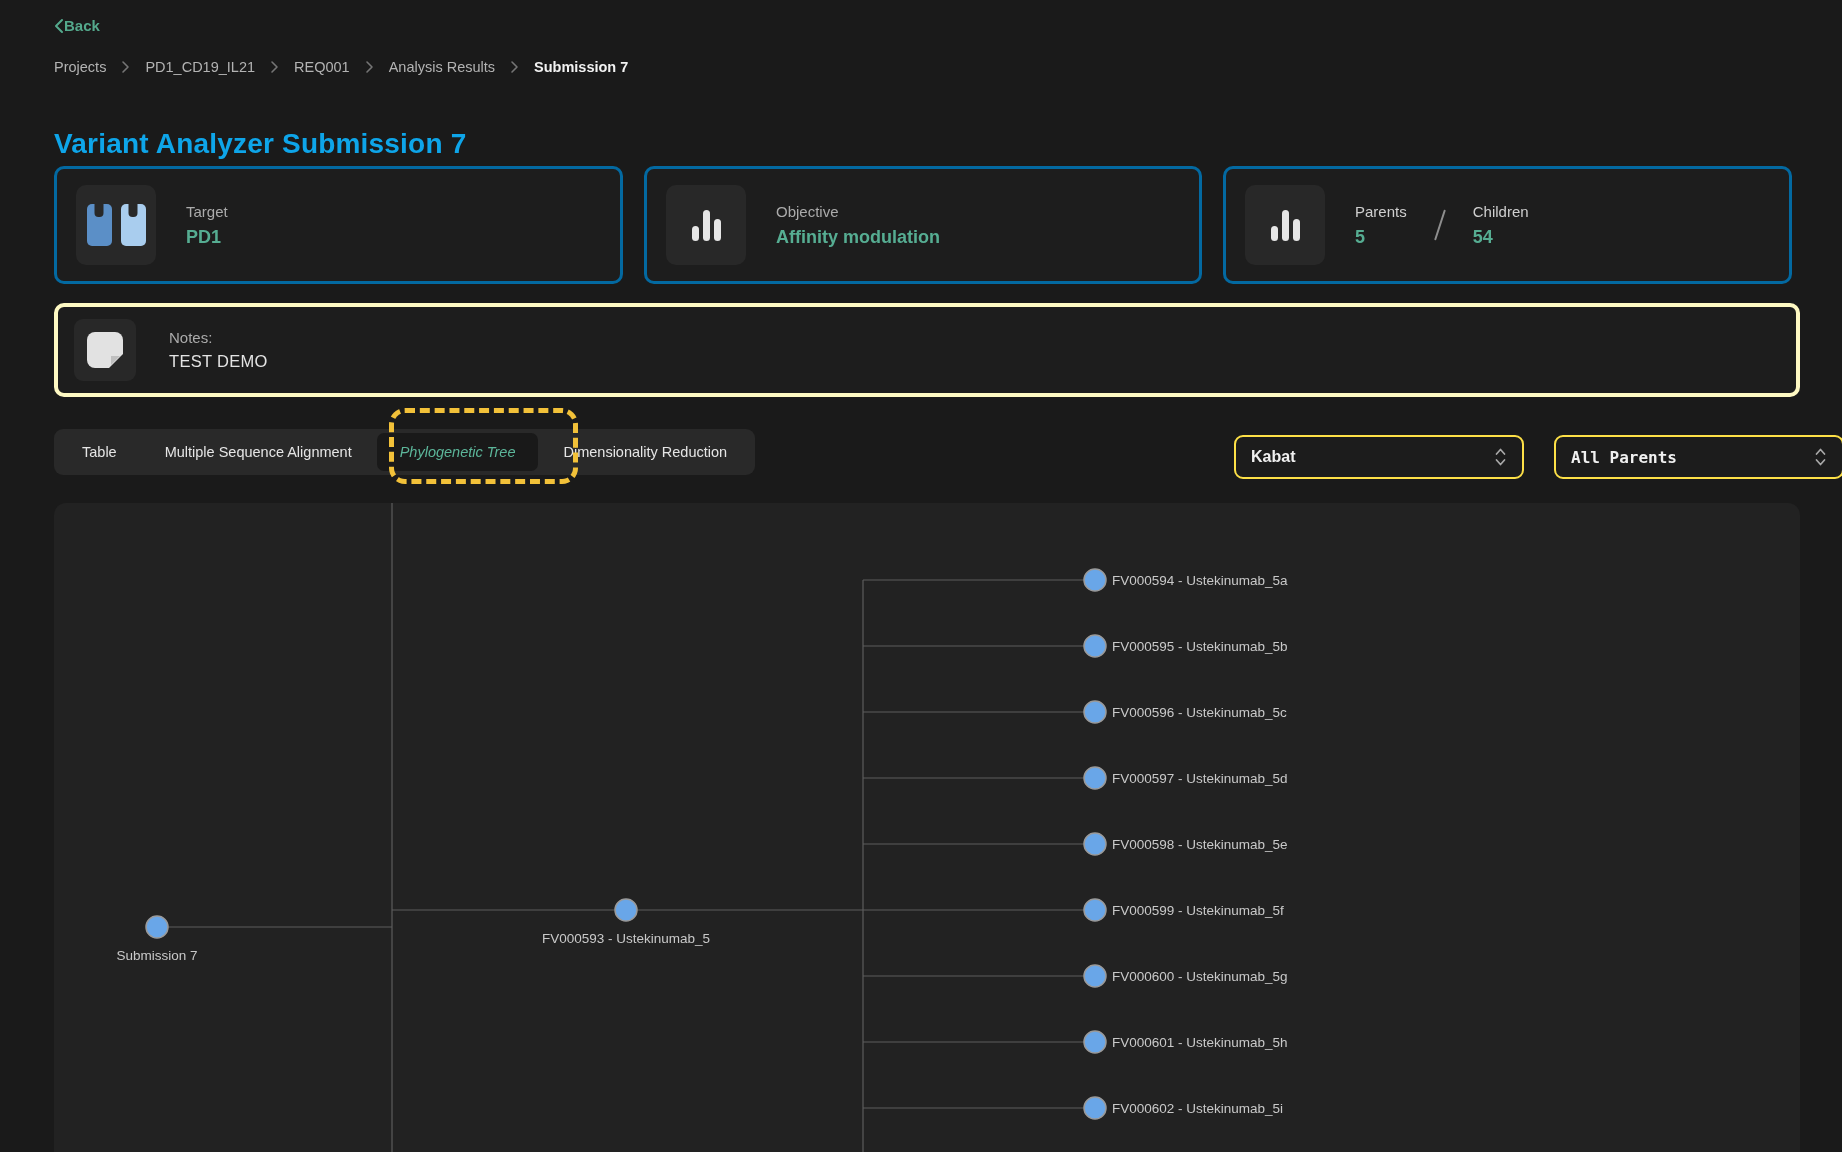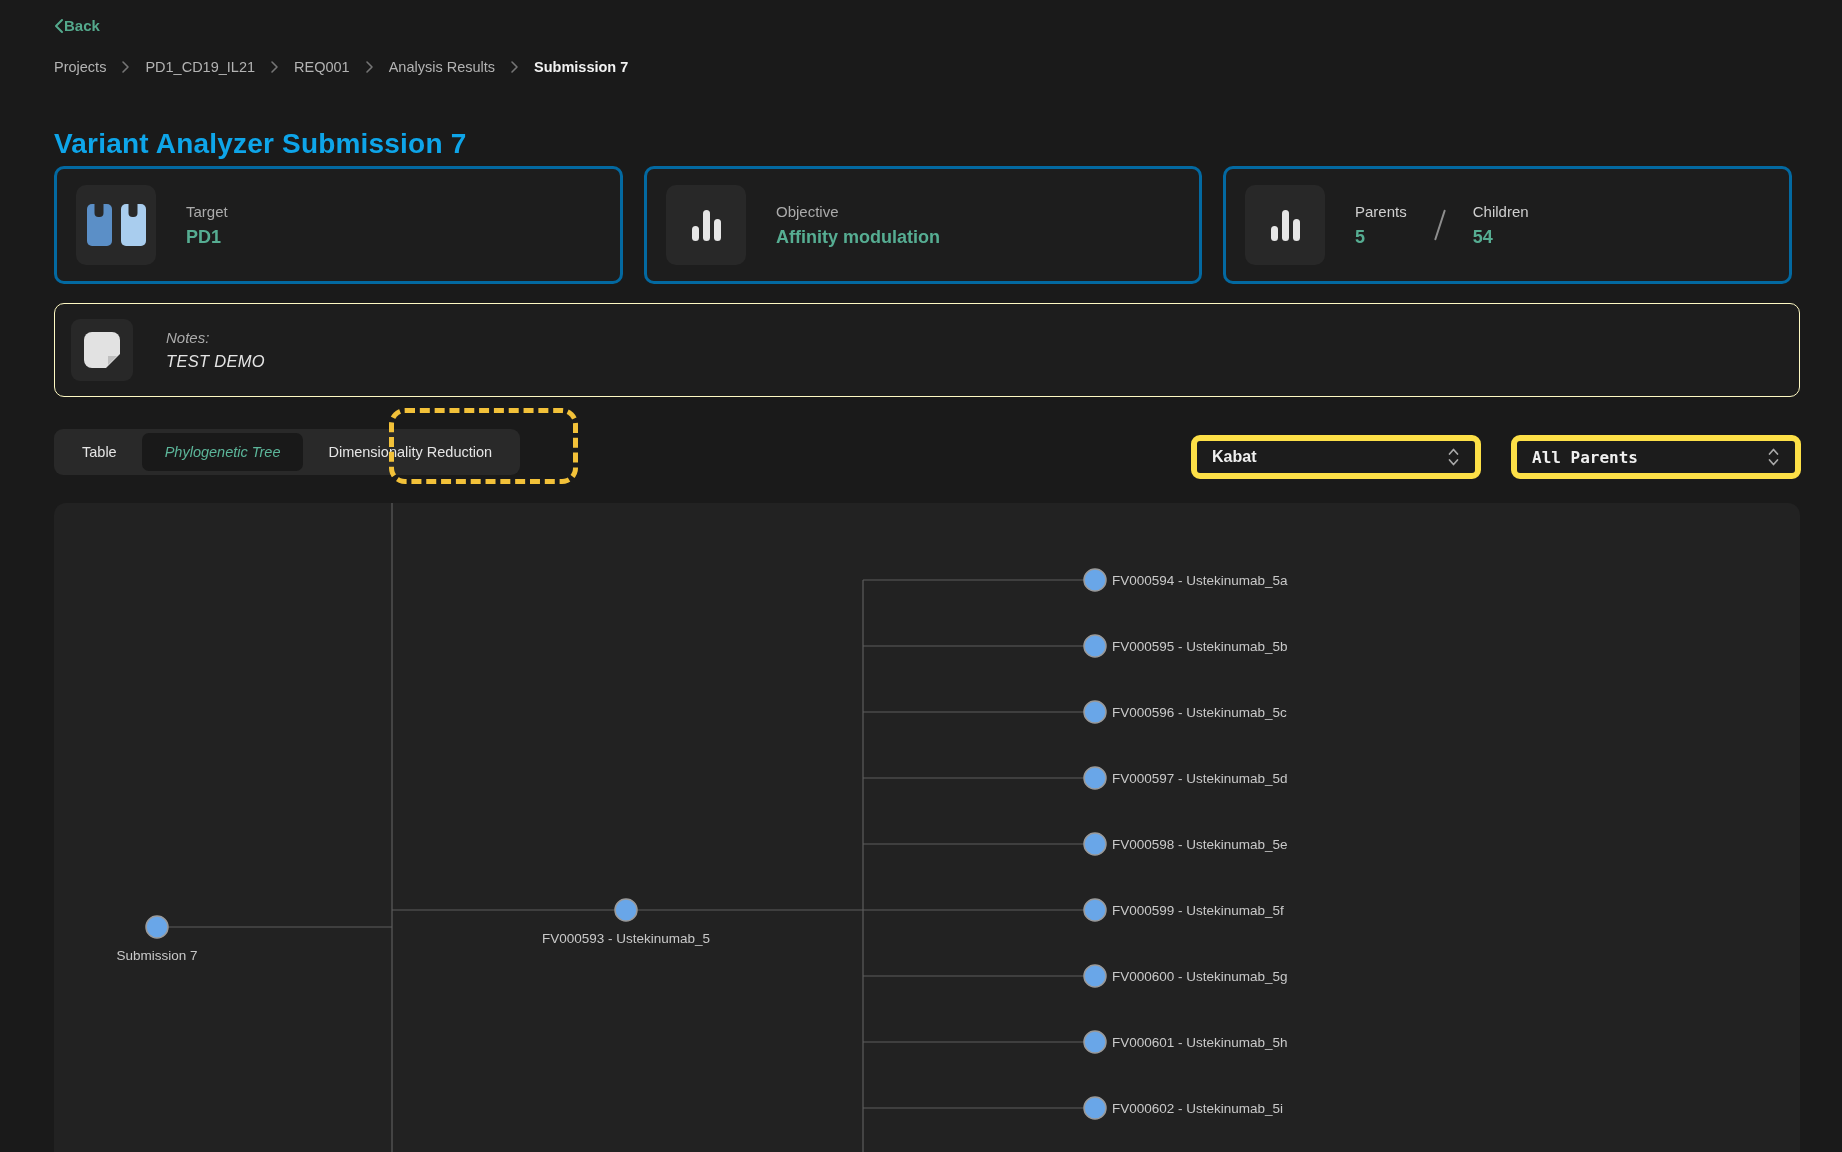--- a/index.html
+++ b/index.html
@@ -67,22 +67,22 @@
   }
 
   
   .bar-chart-icon { display:flex; align-items:flex-end; gap:4px; height:32px; }
   .bar-chart-icon i { display:block; width:7px; border-radius:4px; background:#e6e6e6; }
   .bar-chart-icon .b1 { height:15px; } .bar-chart-icon .b2 { height:31px; } .bar-chart-icon .b3 { height:22px; }
 
   
   .notes-card {
     position:absolute; left:54px; top:303px; width:1746px; height:94px;
-    background:#1d1d1d; border:1px solid #fef9c3; border-radius:10px;
-    display:flex; align-items:center; padding:0 16px; gap:33px;font-style:italic;
+    background:#1d1d1d; border:4px solid #fef9c3; border-radius:10px;
+    display:flex; align-items:center; padding:0 16px; gap:33px;
   }
   .notes-icon-box {
     width:62px; height:62px; border-radius:9px; background:#282828;
     display:flex; align-items:center; justify-content:center; flex:none;
   }
   .note-icon { position:relative; width:36px; height:36px; background:#e2e2e2; border-radius:8px; }
   .note-icon::after {
     content:""; position:absolute; right:-1px; bottom:-1px;
     border-style:solid; border-width:0 0 16px 16px;
     border-color:transparent transparent #282828 transparent;
@@ -111,23 +111,23 @@
   
   .annotation-highlight {
     position:absolute; left:389px; top:408px; width:189px; height:76px;
     border:5px dashed #f2c139; border-radius:16px;
     pointer-events:none; z-index:20;
   }
 
   
   .select {
     position:absolute; top:435px; width:290px; height:44px;
-    background:#1c1c1c; border:6px solid #fde047; border-radius:9px;
+    background:#1c1c1c; border:2px solid #fde047; border-radius:9px;
     display:flex; align-items:center; justify-content:space-between;
-    padding:0 15px; cursor:pointer;
+    padding:0 15px; cursor:pointer;margin-left:43px;
   }
   .select-kabat { left:1191px; }
   .select-parents { left:1511px; }
   .select-kabat .select-value { font-size:16px; font-weight:600; color:#f0f0f0; }
   .select-parents .select-value {
     font-family:"DejaVu Sans Mono", monospace; font-size:16px; font-weight:700; color:#f0f0f0;
   }
 
   
   .tree-panel {
@@ -232,20 +232,21 @@
     <div class="note-icon"></div>
   </div>
   <div class="notes-text">
     <div class="notes-label">Notes:</div>
     <div class="notes-value">TEST DEMO</div>
   </div>
 </div>
 
 <div class="tab-bar">
   <div class="tab">Table</div>
+  <div class="tab">Multiple Sequence Alignment</div>
   <div class="tab active">Phylogenetic Tree</div>
   <div class="tab">Dimensionality Reduction</div>
 </div>
 
 <div class="annotation-highlight"></div>
 
 <div class="select select-kabat">
   <span class="select-value">Kabat</span>
   <svg width="13" height="20" viewBox="0 0 13 20">
     <polyline points="2.5,7 6.5,2.5 10.5,7" fill="none" stroke="#a8a8a8" stroke-width="1.7" stroke-linecap="round" stroke-linejoin="round"></polyline>

